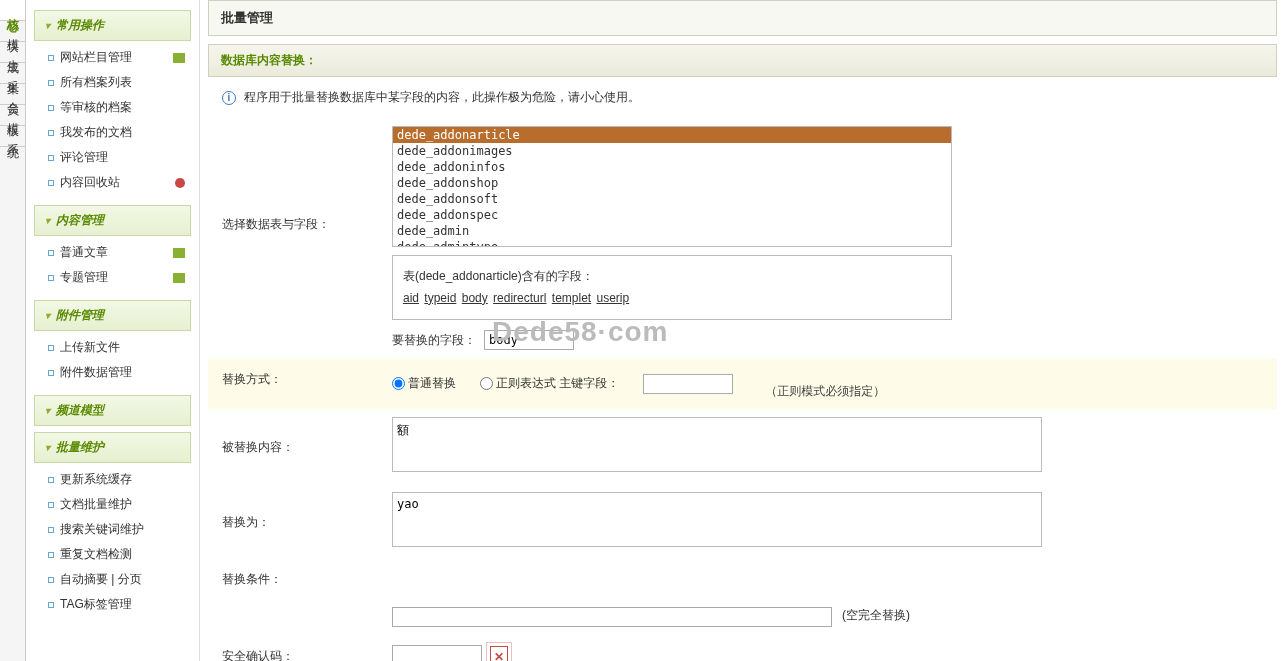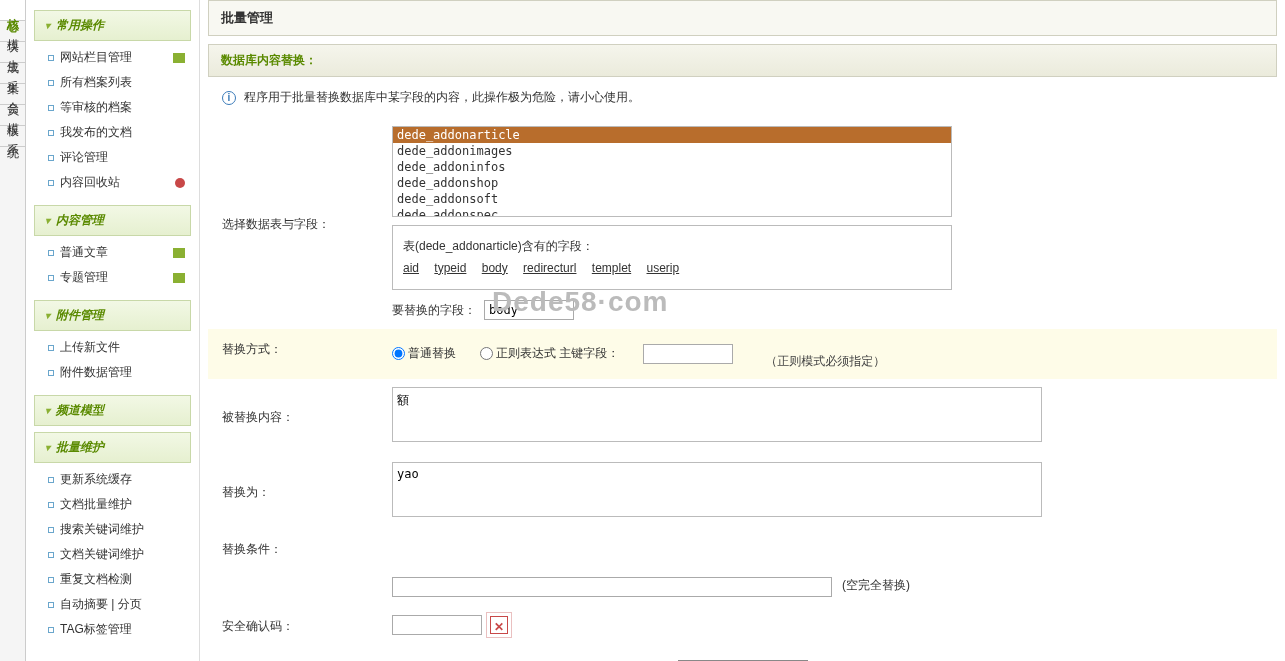--- a/index.html
+++ b/index.html
@@ -27,26 +27,26 @@
 .panel-title { border: 1px solid #d0d0c0; background: #f8f8f2; padding: 8px 12px; font-weight: bold; font-size: 13px; margin-bottom: 8px; }
 .section-header { border: 1px solid #d0d0c0; background: linear-gradient(#f5f5ec, #ebebdc); padding: 7px 12px; color: #5a8a00; font-weight: bold; }
 .info-row { padding: 12px 14px; display: flex; align-items: center; gap: 8px; }
 .info-icon { width: 14px; height: 14px; border: 1px solid #3a7ab8; border-radius: 50%; color: #3a7ab8; font-size: 10px; text-align: center; line-height: 12px; font-weight: bold; }
 
 .form-row { display: flex; padding: 8px 14px; border-bottom: 1px solid transparent; }
 .form-row.highlight { background: #fefce8; }
 .form-label { width: 170px; padding-top: 4px; }
 .form-content { flex: 1; }
 
-.table-select { width: 560px; height: 91px; border: 1px solid #bbb; overflow-y: scroll; background: #fff; font-family: monospace; font-size: 12px; }
+.table-select { width: 560px; height: 121px; border: 1px solid #bbb; overflow-y: scroll; background: #fff; font-family: monospace; font-size: 12px; }
 .table-select .opt { padding: 1px 4px; cursor: pointer; }
 .table-select .opt.selected { background: #b86d2c; color: #fff; }
 
 .field-box { width: 560px; border: 1px solid #bbb; padding: 10px; margin-top: 8px; background: #fff; line-height: 1.8; }
-.field-box a { color: #333; text-decoration: underline; margin-right: 12px; text-align: center; }
+.field-box a { color: #333; text-decoration: underline; margin-right: 2px; text-align: center; }
 
 .text-input { border: 1px solid #aaa; padding: 2px 4px; font-family: monospace; font-size: 12px; height: 20px; }
 .text-input.sm { width: 90px; }
 .text-input.md { width: 440px; }
 
 .watermark { position: absolute; font-size: 28px; color: #bbb; font-weight: bold; font-family: Arial; letter-spacing: 1px; pointer-events: none; }
 
 textarea.big { width: 650px; height: 55px; border: 1px solid #bbb; padding: 4px; font-family: monospace; font-size: 12px; resize: none; }
 
 .captcha { width: 18px; height: 18px; border: 1px solid #c84848; color: #c84848; font-weight: bold; text-align: center; line-height: 16px; display: inline-block; margin-left: 8px; padding: 2px; outline: 1px solid #eac0c0; outline-offset: 3px; }
@@ -134,24 +134,20 @@
           <span class="bullet"></span>
           <span>更新系统缓存</span>
         </li>
         <li>
           <span class="bullet"></span>
           <span>文档批量维护</span>
         </li>
         <li>
           <span class="bullet"></span>
           <span>搜索关键词维护</span>
-        </li>
-        <li>
-          <span class="bullet"></span>
-          <span>文档关键词维护</span>
         </li>
         <li>
           <span class="bullet"></span>
           <span>重复文档检测</span>
         </li>
         <li>
           <span class="bullet"></span>
           <span>自动摘要 | 分页</span>
         </li>
         <li>

